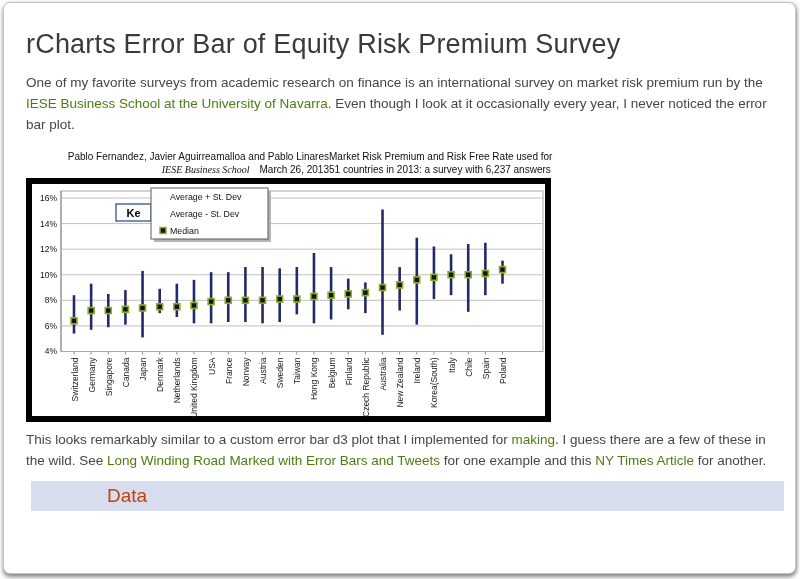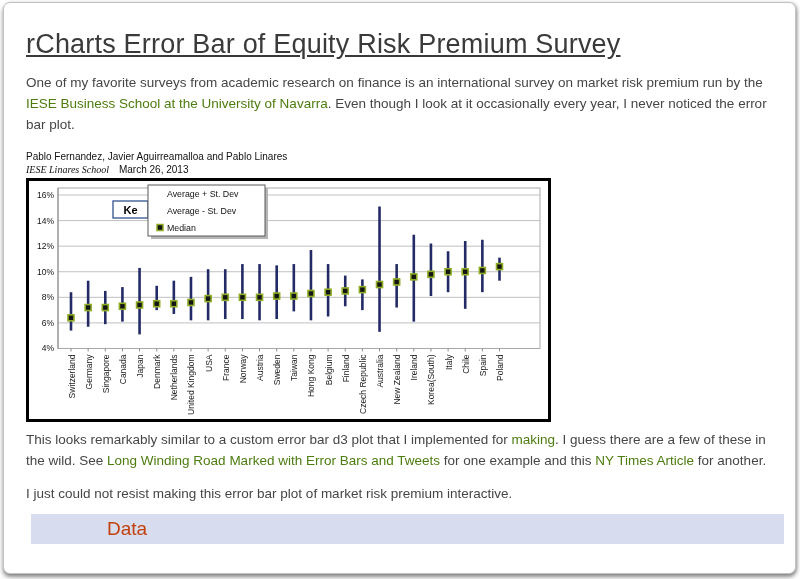--- a/index.html
+++ b/index.html
@@ -8,33 +8,32 @@
   .frame {
     position:absolute; left:3px; top:2px; width:793px; height:572px;
     background:#fff; border:1px solid #c2c2c2; border-radius:7px;
     box-shadow:0 3px 4px rgba(40,40,40,.55), 2px 0 3px rgba(120,120,120,.25);
     overflow:hidden;
   }
   .content { padding:0 14px 0 22px; }
   h1 {
     margin:26px 0 0; font-size:27px; font-weight:400; color:#3a3a3a;
     letter-spacing:.2px;
-    text-decoration:underline;
   }
   .para { margin:12px 0 0; font-size:13.5px; line-height:21px; color:#464646; max-width:753px; }
   .link { color:#4d7c0f; text-decoration:none; cursor:pointer; }
   
   .figure { margin-top:16px; color:#000; }
   .attr-row { display:flex; font-size:10px; line-height:12.5px; color:#111; }
-  .attr-left { width:303px; }
+  .attr-left { width:303px;text-align:right; }
   .attr-right { }
   .serif-italic { font-family:"Liberation Serif", serif; font-style:italic; margin-right:10px; }
   .fig-caption { margin-top:15px; width:525px; text-align:center; font-weight:bold; font-size:11px; color:#111; }
   .cap-sub { font-size:8.5px; }
-  .chart-box { margin-top:2px; width:525px; height:244px; border:3px solid #000000; background:#fff; }
+  .chart-box { margin-top:2px; width:525px; height:244px; border:6px solid #000000; background:#fff; }
   svg text { font-family:"Liberation Sans", sans-serif; }
   .p2 { margin-top:7px; }
   .p3 { margin-top:12px; }
   .data-band {
     margin:10px 0 0 5px; width:753px; height:30px;
     background:#d7dcee; display:flex; align-items:center;
     padding-left:76px; font-size:19px; color:#c2410c;
   }
 </style>
 </head>
@@ -45,22 +44,26 @@
 
     <h1>rCharts Error Bar of Equity Risk Premium Survey</h1>
 
     <p class="para"><span>One of my favorite surveys from academic research on finance is an international survey on market risk premium run by the </span><a class="link">IESE Business School at the University of Navarra</a><span>. Even though I look at it occasionally every year, I never noticed the error bar plot.</span></p>
 
     <div class="figure">
       <div class="attr-row">
         <div class="attr-left">
           <div>Pablo Fernandez, Javier Aguirreamalloa and Pablo Linares</div>
           <div>
-            <span class="serif-italic">IESE Linares School</span><span>March 26, 2013</span>
+            <span class="serif-italic">IESE Business School</span><span>March 26, 2013</span>
           </div>
+        </div>
+        <div class="attr-right">
+          <div>Market Risk Premium and Risk Free Rate used for</div>
+          <div>51 countries in 2013: a survey with 6,237 answers</div>
         </div>
       </div>
 
 
       <div class="chart-box">
         <svg id="chart-svg" width="523" height="242">
             <rect x="29" y="7" width="482" height="160.48" fill="#ffffff" stroke="#a8a8a8" stroke-width="1"></rect>
             <line x1="29" y1="14" x2="511" y2="14" stroke="#c0c0c0" stroke-width="1"></line>
             <text x="25" y="17" text-anchor="end" font-size="8.5" fill="#111">16%</text>
             <line x1="29" y1="39.58" x2="511" y2="39.58" stroke="#c0c0c0" stroke-width="1"></line>
@@ -186,20 +189,19 @@
             <text x="138" y="16" font-size="8.8" fill="#111">Average + St. Dev</text>
             <text x="138" y="33" font-size="8.8" fill="#111">Average - St. Dev</text>
             <rect x="128" y="43.5" width="6" height="6" fill="#141414" stroke="#8fae26" stroke-width="1.5"></rect>
             <text x="138" y="50" font-size="8.8" fill="#111">Median</text>
           </svg>
       </div>
     </div>
 
     <p class="para p2"><span>This looks remarkably similar to a custom error bar d3 plot that I implemented for </span><a class="link">making</a><span>. I guess there are a few of these in the wild. See </span><a class="link">Long Winding Road Marked with Error Bars and Tweets</a><span> for one example and this </span><a class="link">NY Times Article</a><span> for another.</span></p>
 
-    <p class="para p3">I just could not resist making this error bar plot of market risk premium interactive.</p>
 
     <div class="data-band">
       <span>Data</span>
     </div>
 
   </div>
 </div>
 
 </body></html>

